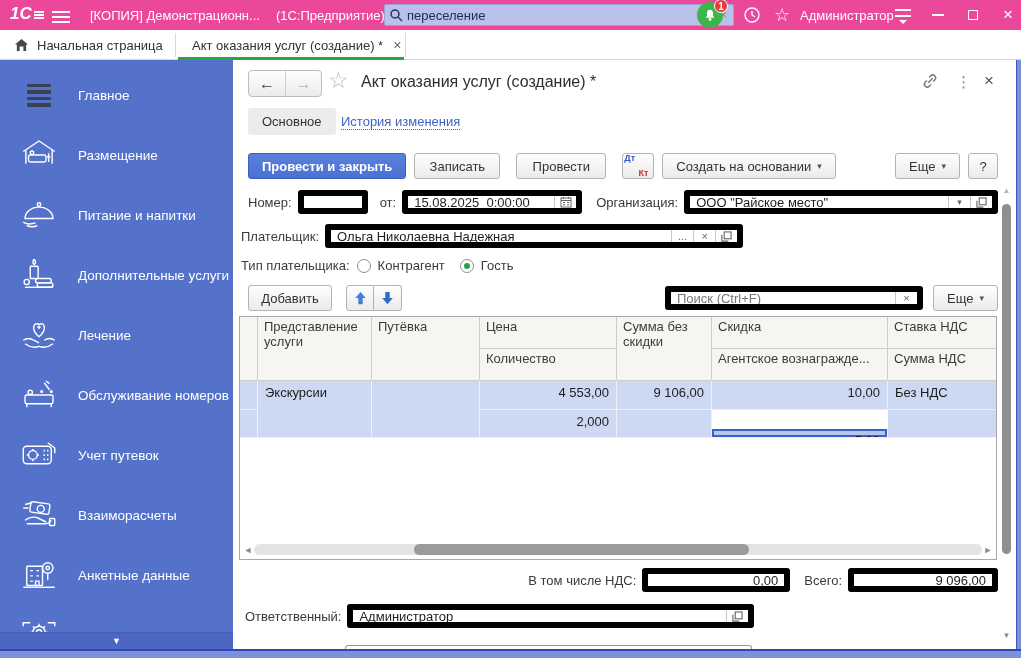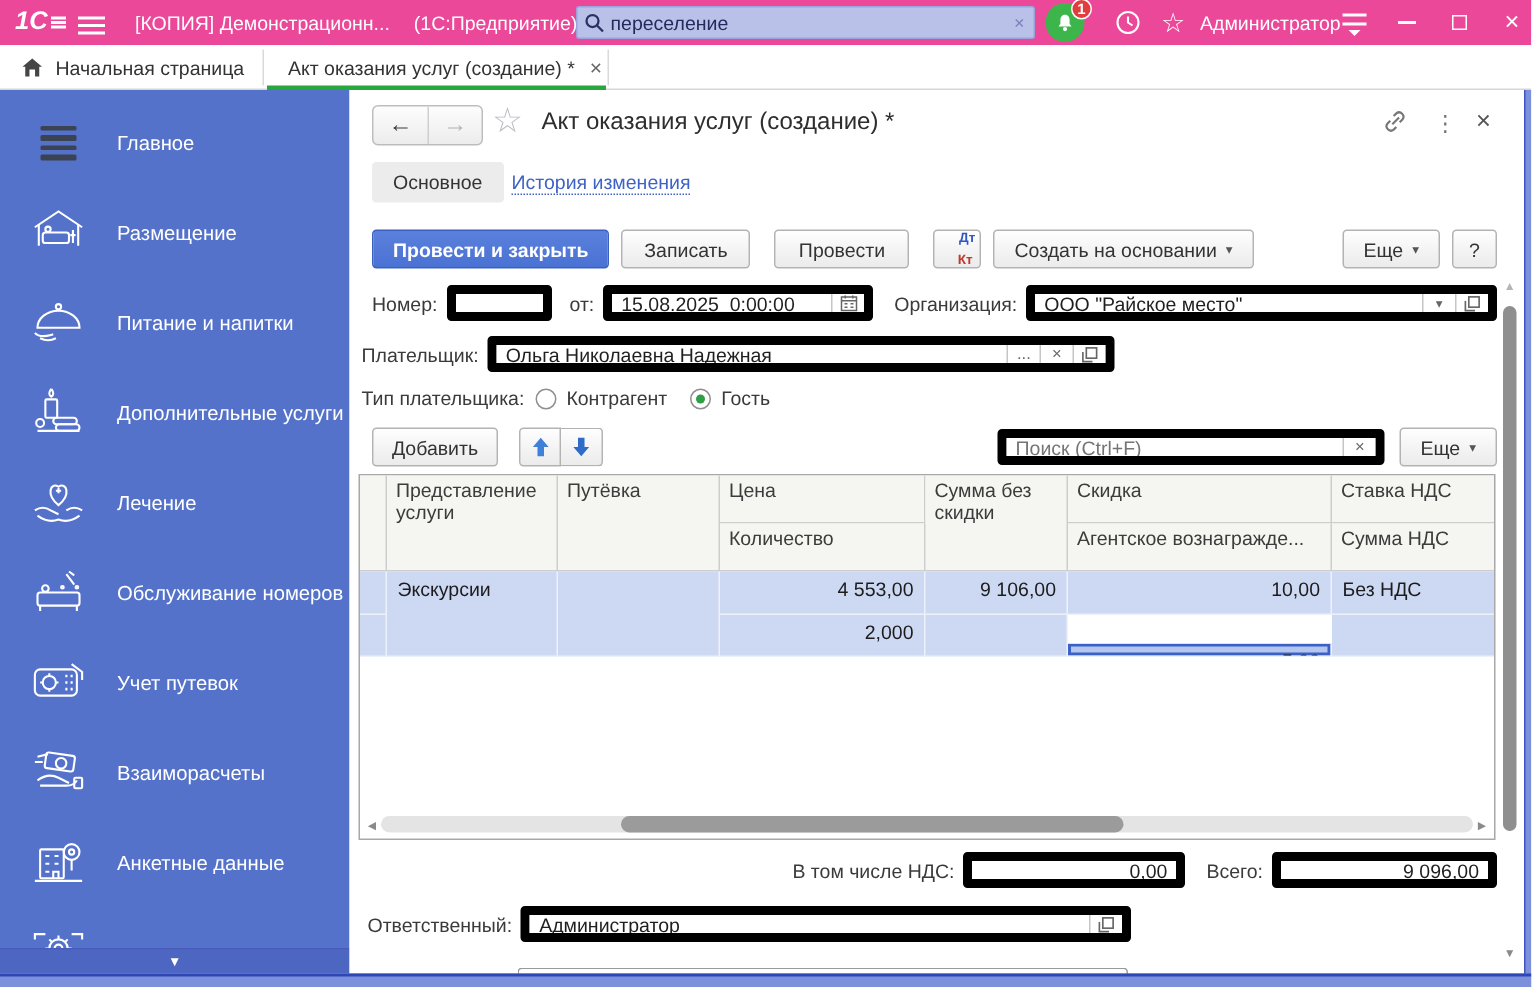--- a/index.html
+++ b/index.html
@@ -8,21 +8,21 @@
   #app { position:relative; width:1021px; height:658px; background:#fff; overflow:hidden; }
 
   
   .topbar { position:absolute; left:0; top:0; width:1021px; height:30px; background:#ec4899; display:flex; align-items:center; color:#fff; }
   .logo { position:absolute; left:10px; top:4px; font-weight:bold; font-style:italic; font-size:17px; letter-spacing:0; }
   .logo .lines { display:inline-block; vertical-align:middle; margin-left:2px; }
   .logo .lines i { display:block; width:10px; height:2px; background:#fff; margin:1px 0; }
   .burger { position:absolute; left:52px; top:8px; width:18px; cursor:pointer; }
   .burger i { display:block; width:18px; height:2px; background:#fff; margin:3px 0; }
   .apptitle { position:absolute; left:90px; top:0; height:30px; display:flex; align-items:center; gap:16px; font-size:13px; white-space:nowrap; }
-  .tsearch { position:absolute; left:384px; top:4px; width:306px; height:22px; background:#b9c1e9; border:1px solid #9aa3dd; border-radius:2px; display:flex; align-items:center; padding:0 4px; }
+  .tsearch { position:absolute; left:384px; top:4px; width:350px; height:22px; background:#b9c1e9; border:1px solid #9aa3dd; border-radius:2px; display:flex; align-items:center; padding:0 4px; }
   .tsearch svg { flex:none; }
   .tsearch input { flex:1; border:none; outline:none; background:transparent; font:13px "Liberation Sans",sans-serif; color:#232a5c; padding:0 4px; }
   .tsearch .clr { color:#7b83b8; font-size:12px; cursor:pointer; padding:0 2px; }
   .bell { position:absolute; left:697px; top:2px; width:26px; height:26px; background:#3cb54a; border-radius:50%; display:flex; align-items:center; justify-content:center; cursor:pointer; }
   .bell .badge { position:absolute; right:-5px; top:-3px; min-width:14px; height:14px; background:#e23d3d; border:1px solid #fff; border-radius:50%; font-size:10px; font-weight:bold; color:#fff; display:flex; align-items:center; justify-content:center; }
   .tb-ic { position:absolute; top:0; height:30px; display:flex; align-items:center; justify-content:center; cursor:pointer; color:#fff; }
   .username { position:absolute; left:800px; top:0; height:30px; display:flex; align-items:center; font-size:13px; }
   .svcmenu i { display:block; width:16px; height:2px; background:#fff; margin:2px 0; }
   .svcmenu b { display:block; width:0; height:0; margin:1px auto 0; border-left:4px solid transparent; border-right:4px solid transparent; border-top:4px solid #fff; }
   .winmin { width:12px; height:2px; background:#fff; }
@@ -58,21 +58,21 @@
   .kebab { font-size:15px; letter-spacing:0; }
   
   .chip { position:absolute; left:15px; top:48px; height:27px; padding:0 14px; background:#ececec; border-radius:3px; display:flex; align-items:center; font-size:13px; color:#333; cursor:pointer; }
   .histlink { position:absolute; left:108px; top:54px; font-size:13px; color:#3f62c7; border-bottom:1px dotted #3f62c7; cursor:pointer; white-space:nowrap; }
   
   .toolbar { position:absolute; left:15px; top:92px; width:750px; height:28px; display:flex; align-items:center; }
   .btn { height:26px; padding:0 13px; background:linear-gradient(#fefefe,#ebebeb); border:1px solid #b3b3b3; border-radius:3px; font-size:13px; color:#333; display:inline-flex; align-items:center; justify-content:center; gap:6px; cursor:pointer; white-space:nowrap; }
   .btn .dd { font-size:9px; color:#555; }
   .btn-primary { background:linear-gradient(#5b80dc,#4a72d3); border-color:#3a61be; color:#fff; font-weight:bold; }
   .btn-dtkt { width:32px; padding:0; flex-direction:column; line-height:1; font-size:9px; }
-  .btn-dtkt .dt { color:#3059c0; align-self:flex-start; margin-left:16px; font-weight:bold; }
+  .btn-dtkt .dt { color:#3059c0; align-self:flex-start; margin-left:1px; font-weight:bold; }
   .btn-dtkt .kt { color:#c0392b; align-self:flex-end; margin-right:5px; font-weight:bold; }
   
   .lbl { font-size:13px; color:#3a3a3a; white-space:nowrap; }
   .frow { position:absolute; display:flex; align-items:center; }
   .grp { display:flex; align-items:stretch; height:24px; border:6px solid #000000; border-radius:3px; background:#fff; overflow:hidden; }
   .grp input { border:none; outline:none; font:13px "Liberation Sans",sans-serif; color:#1f1f1f; padding:0 6px; min-width:0; flex:1; background:#fff; }
   .seg { width:22px; flex:none; border-left:1px solid #c6c6c6; display:flex; align-items:center; justify-content:center; color:#666; font-size:11px; cursor:pointer; background:#fff; }
   .radio { width:14px; height:14px; border:1px solid #8f8f8f; border-radius:50%; background:#fff; position:relative; flex:none; cursor:pointer; }
   .radio.sel::after { content:""; position:absolute; inset:3px; background:#2f9e44; border-radius:50%; }
   

